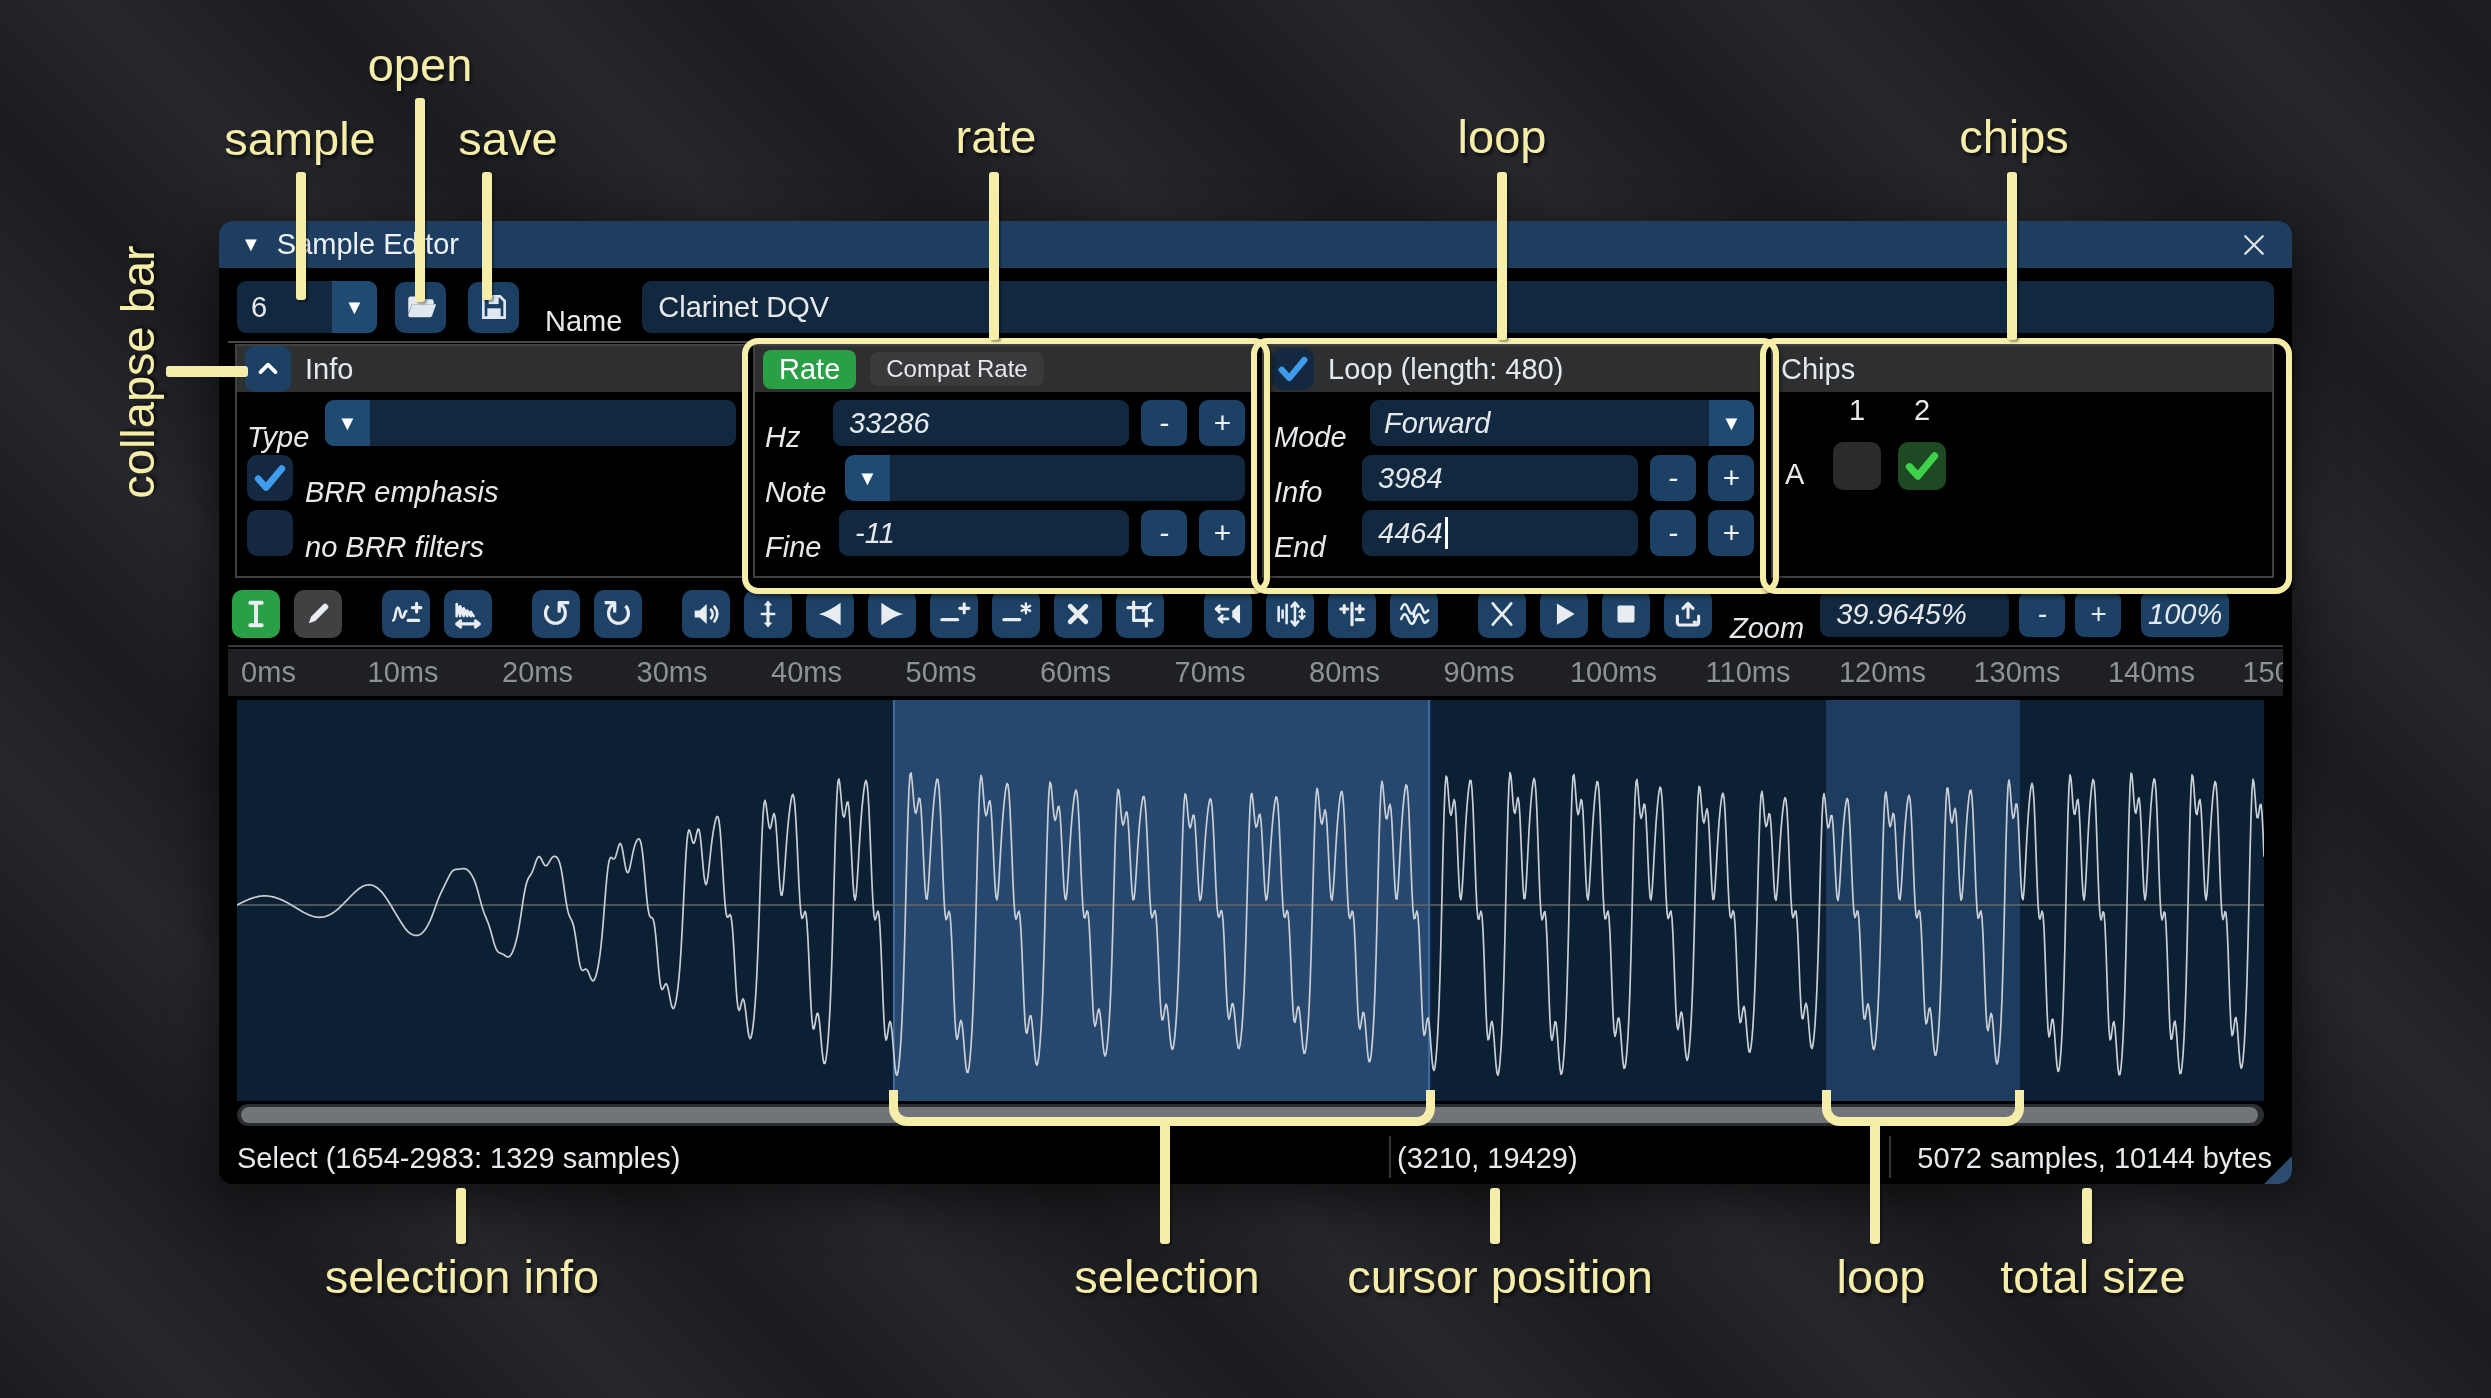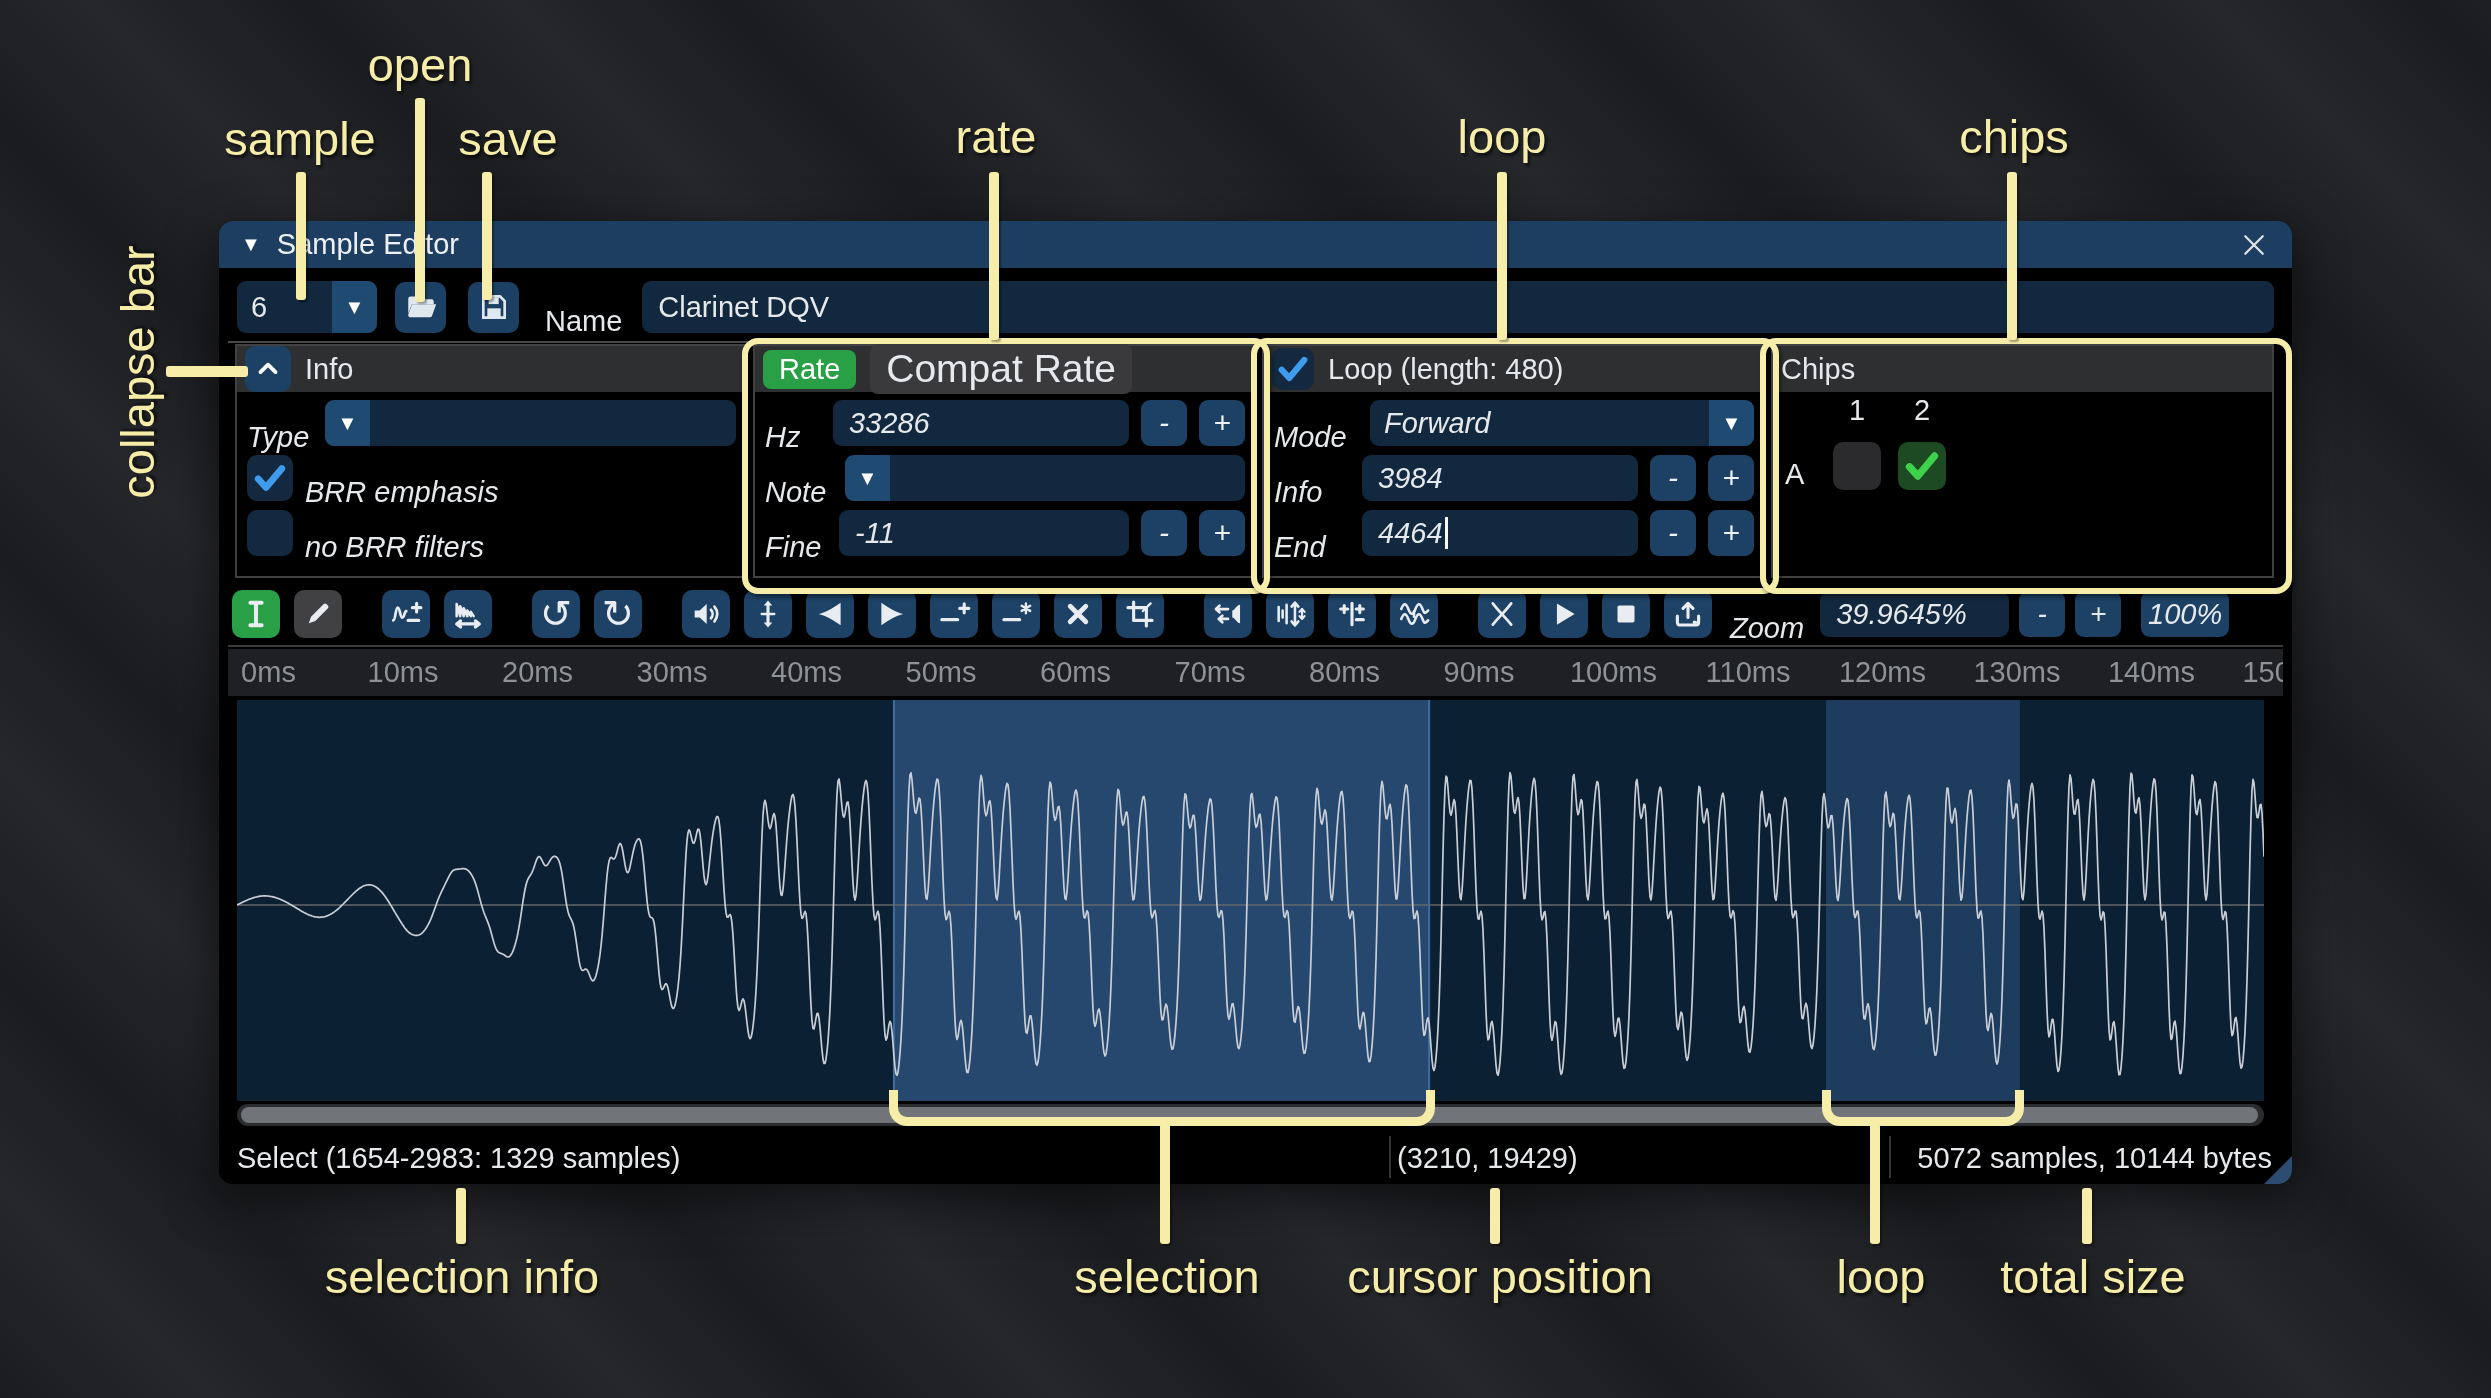--- a/index.html
+++ b/index.html
@@ -35,21 +35,21 @@
   .pbody{flex:1;padding:8px 10px;display:flex;flex-direction:column;gap:9px;font-style:italic;}
   .prow{display:flex;align-items:center;gap:12px;height:46px;flex:none;}
   .chk{border-radius:10px;background:#14293f;display:flex;align-items:center;justify-content:center;flex:none;}
   .chk svg{display:none;}
   .chk.on svg{display:block;}
   .chk.sq46{width:46px;height:46px;}
   .chk.sq42{width:42px;height:42px;}
   .spinbtn{width:46px;height:46px;border-radius:9px;background:#1c4165;color:#eef1f4;
     display:flex;align-items:center;justify-content:center;font-size:30px;flex:none;}
   .tab-green{background:#2aa046;color:#fff;border-radius:8px;padding:3px 16px;font-size:29px;}
-  .tab-gray{background:#3a3a3c;color:#e6e9ec;border-radius:8px;padding:3px 16px;font-size:39px;}
+  .tab-gray{background:#3a3a3c;color:#e6e9ec;border-radius:8px;padding:3px 16px;font-size:24px;}
   .chev{width:46px;height:46px;border-radius:10px;background:#1c4165;display:flex;align-items:center;justify-content:center;}
   .caret{display:inline-block;width:3px;height:32px;background:#fff;margin-left:2px;vertical-align:middle;}
   
   .chips-body{position:relative;flex:1;padding:4px 0 0 0;}
   .chips-rowlabel{position:absolute;left:12px;top:66px;font-size:29px;}
   .chip-cols{position:absolute;left:60px;top:2px;display:flex;gap:17px;}
   .chip-cols span{width:48px;text-align:center;font-size:29px;}
   .chip-cells{position:absolute;left:60px;top:50px;display:flex;gap:17px;}
   .chip-cell{width:48px;height:48px;border-radius:10px;background:#2b2b2d;display:flex;align-items:center;justify-content:center;}
   .chip-cell.on{background:#1d4a22;}

